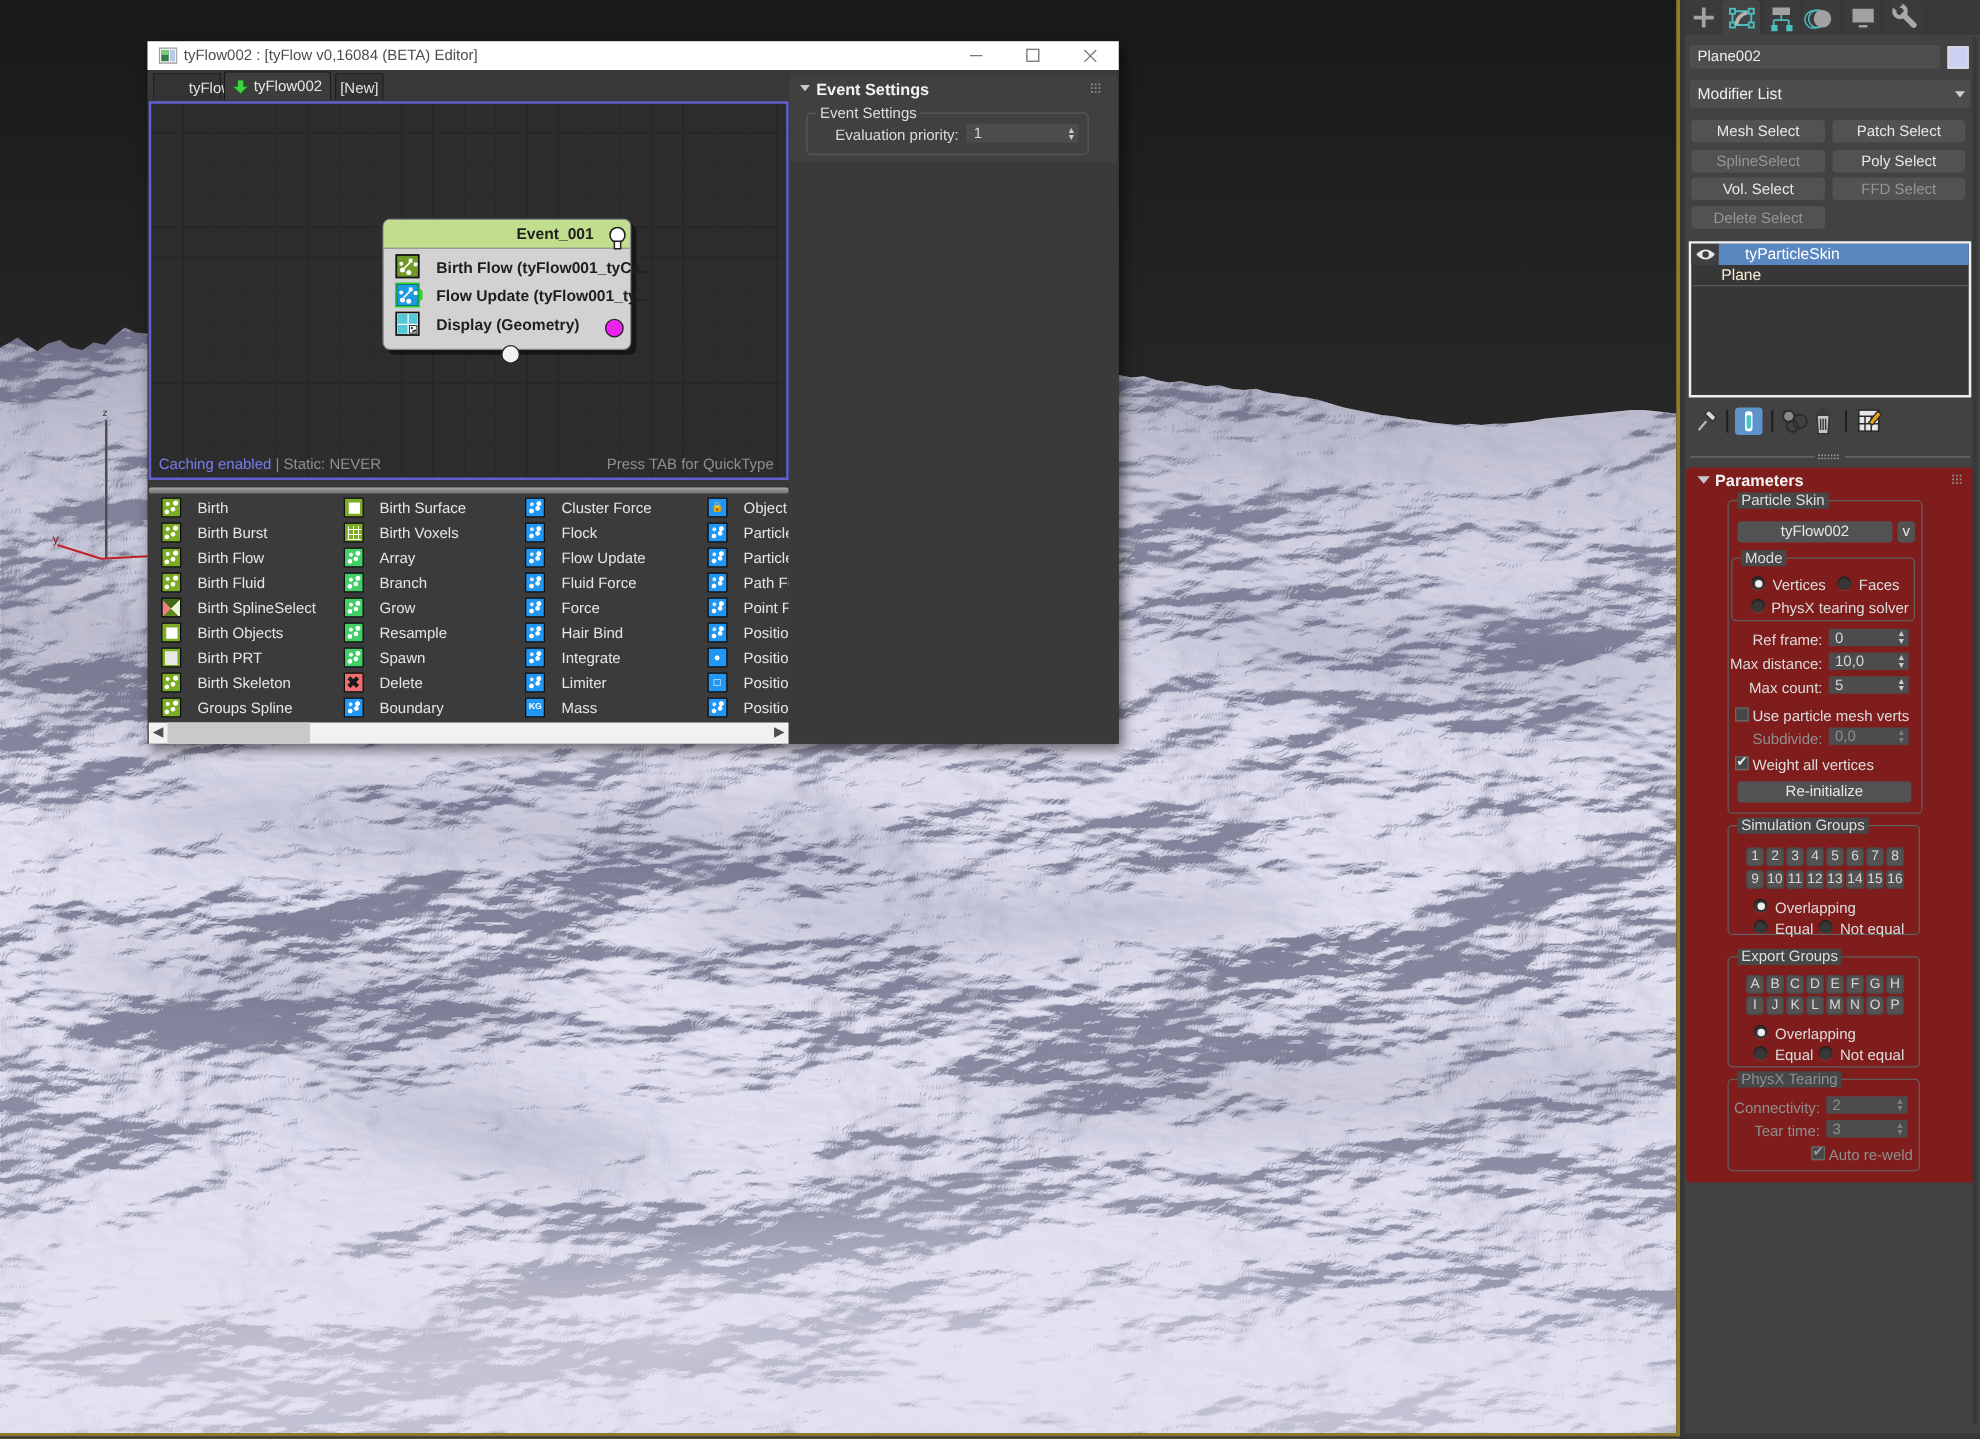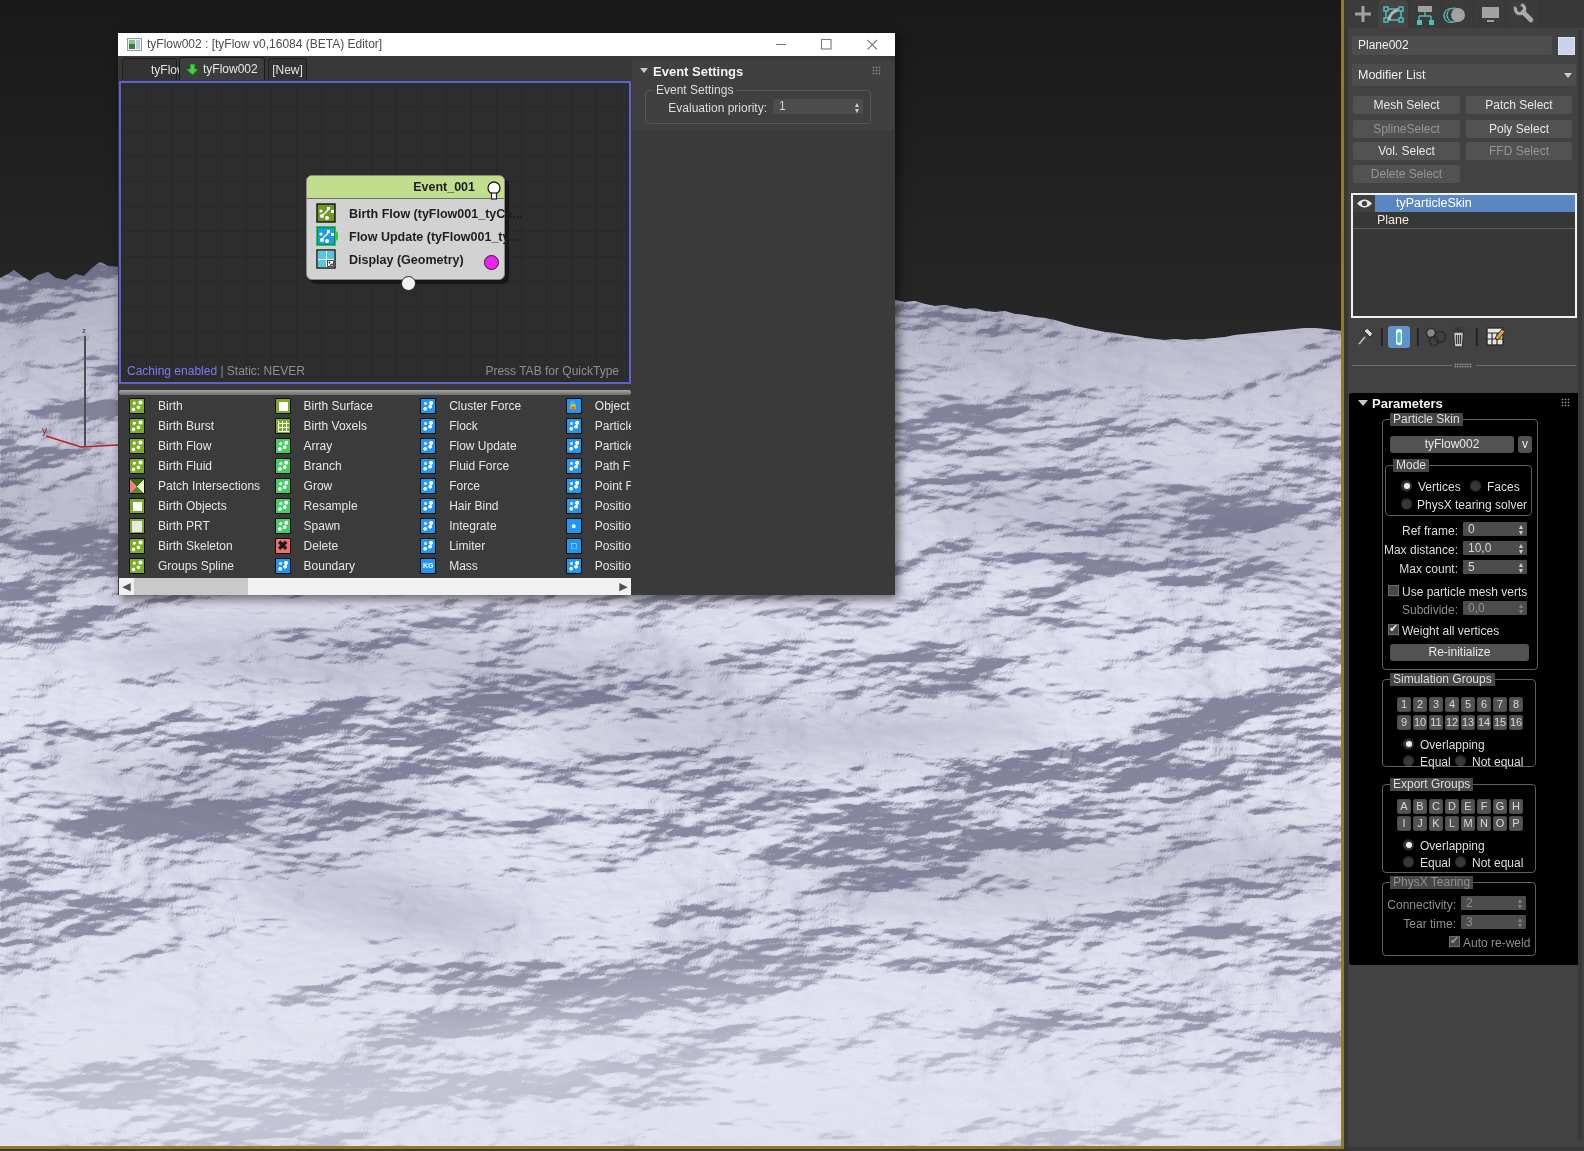--- a/index.html
+++ b/index.html
@@ -216,21 +216,21 @@
         <path d="M0,5 H16 M5,5 V17 M10,5 V17 M0,11 H16" stroke="#2d2d2d" stroke-width="1.2"></path>
         <path d="M8,10 L15,1 L18,3.5 L11,12 Z" fill="#e8a020" stroke="#2d2d2d" stroke-width="1"></path>
       </g>
     </svg>
 
     <div class="abs" style="left:4px;top:365px;width:100px;height:1px;background:#6e6e6e;"></div>
     <div class="abs" style="left:128px;top:365px;width:100px;height:1px;background:#6e6e6e;"></div>
     <div class="abs" style="left:106px;top:363px;width:18px;height:5px;
       background-image:radial-gradient(#9a9a9a 0.7px, transparent 1px);background-size:2.5px 2.5px;"></div>
 
-    <div class="abs" style="left:1px;top:374px;width:231px;height:572px;background:#000000;border-radius:3px;margin-top:19px;">
+    <div class="abs" style="left:1px;top:374px;width:231px;height:572px;background:#7f1d1d;border-radius:3px;">
 
       <div class="abs" style="left:9px;top:7px;width:0;height:0;border-left:5px solid transparent;border-right:5px solid transparent;border-top:6px solid #c8c8c8;"></div>
       <div class="abs" style="left:23px;top:3px;font-size:13px;font-weight:bold;color:#f2f2f2;">Parameters</div>
       <div class="abs" style="left:212px;top:5px;width:9px;height:9px;
         background-image:radial-gradient(#8a8a8a 0.8px, transparent 1.1px);background-size:3px 3px;"></div>
 
       <div class="gbox" style="left:33px;top:26px;width:156px;height:251px;">
         <div class="glab">Particle Skin</div>
       </div>
       <div class="btn" style="left:41px;top:43px;width:124px;height:17px;line-height:17px;">tyFlow002</div>
@@ -413,21 +413,21 @@
     <div class="abs" id="depot" style="left:1px;top:362px;width:512px;height:183px;overflow:hidden;background:#3b3b3b;">
       <div class="dicon g" style="left:10px;top:2.5px;"></div>
       <div class="dtxt" style="left:39px;top:3.5px;">Birth</div>
       <div class="dicon g" style="left:10px;top:22.5px;"></div>
       <div class="dtxt" style="left:39px;top:23.5px;">Birth Burst</div>
       <div class="dicon g" style="left:10px;top:42.5px;"></div>
       <div class="dtxt" style="left:39px;top:43.5px;">Birth Flow</div>
       <div class="dicon g" style="left:10px;top:62.5px;"></div>
       <div class="dtxt" style="left:39px;top:63.5px;">Birth Fluid</div>
       <div class="dicon gi" style="left:10px;top:82.5px;"></div>
-      <div class="dtxt" style="left:39px;top:83.5px;">Patch Intersections</div>
+      <div class="dtxt" style="left:39px;top:83.5px;">Birth SplineSelect</div>
       <div class="dicon go" style="left:10px;top:102.5px;"></div>
       <div class="dtxt" style="left:39px;top:103.5px;">Birth Objects</div>
       <div class="dicon gp" style="left:10px;top:122.5px;"></div>
       <div class="dtxt" style="left:39px;top:123.5px;">Birth PRT</div>
       <div class="dicon g" style="left:10px;top:142.5px;"></div>
       <div class="dtxt" style="left:39px;top:143.5px;">Birth Skeleton</div>
       <div class="dicon g" style="left:10px;top:162.5px;"></div>
       <div class="dtxt" style="left:39px;top:163.5px;">Groups Spline</div>
       <div class="dicon go" style="left:155.6px;top:2.5px;"></div>
       <div class="dtxt" style="left:184.6px;top:3.5px;">Birth Surface</div>

